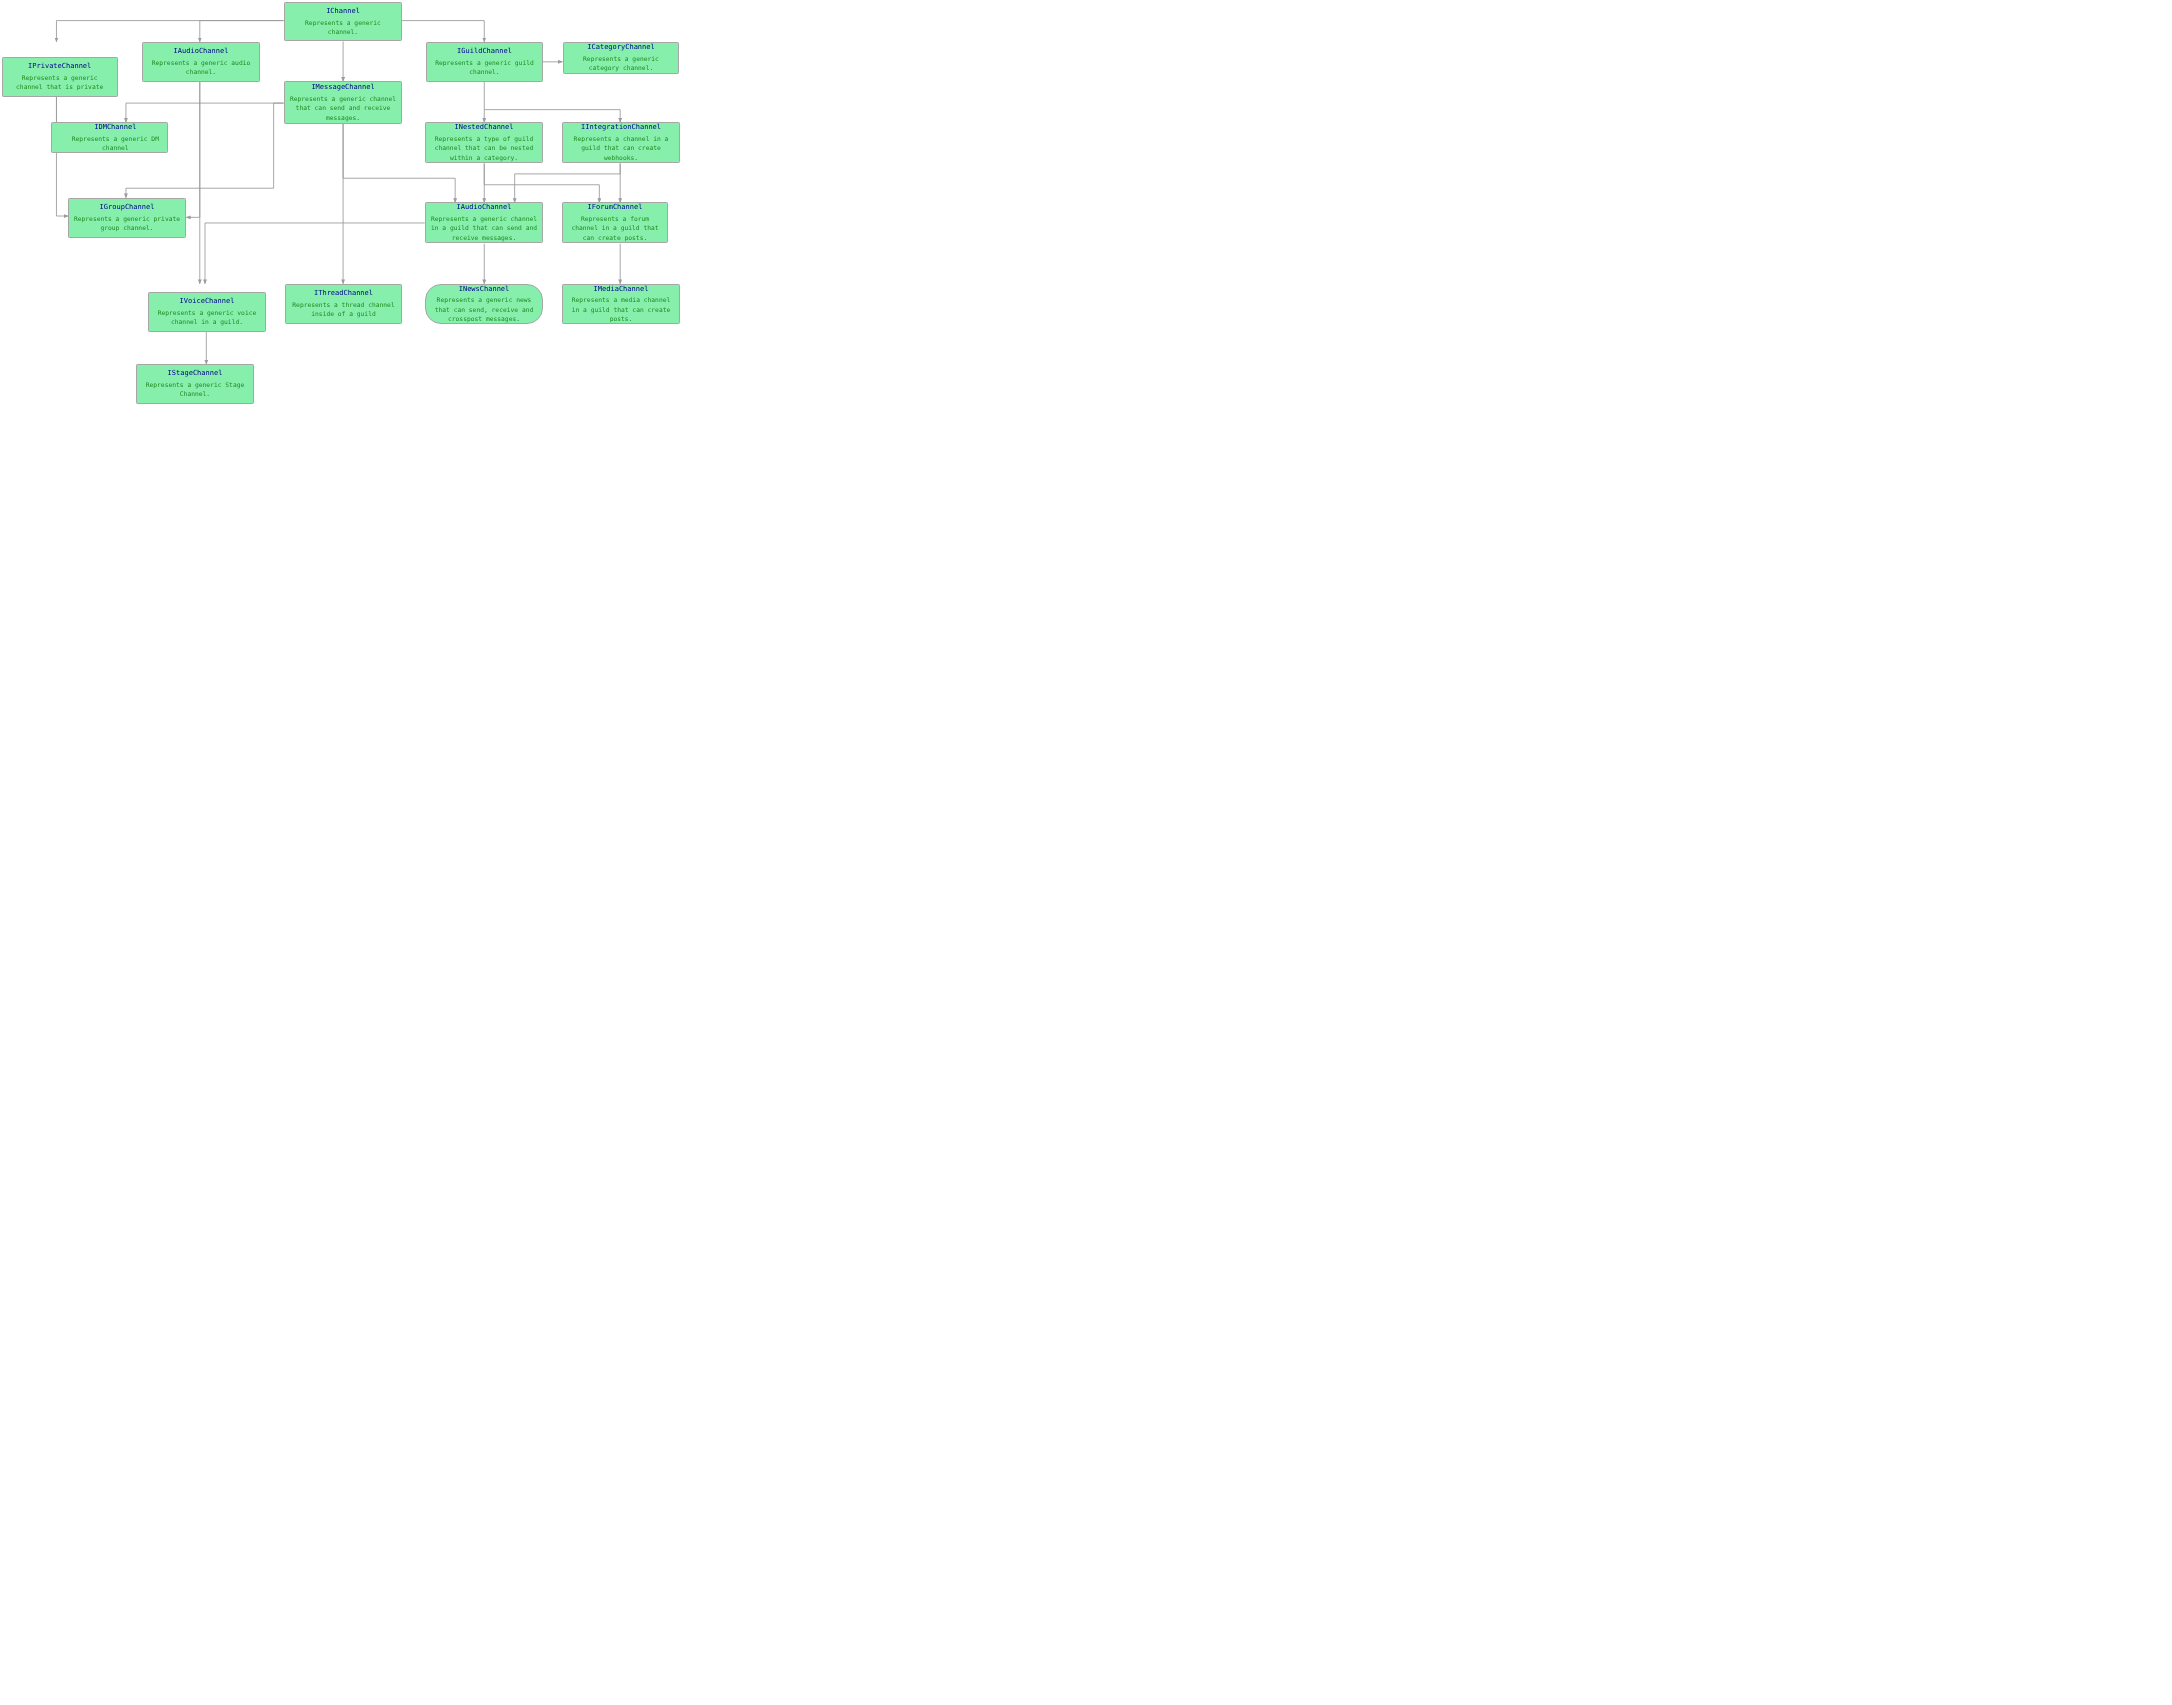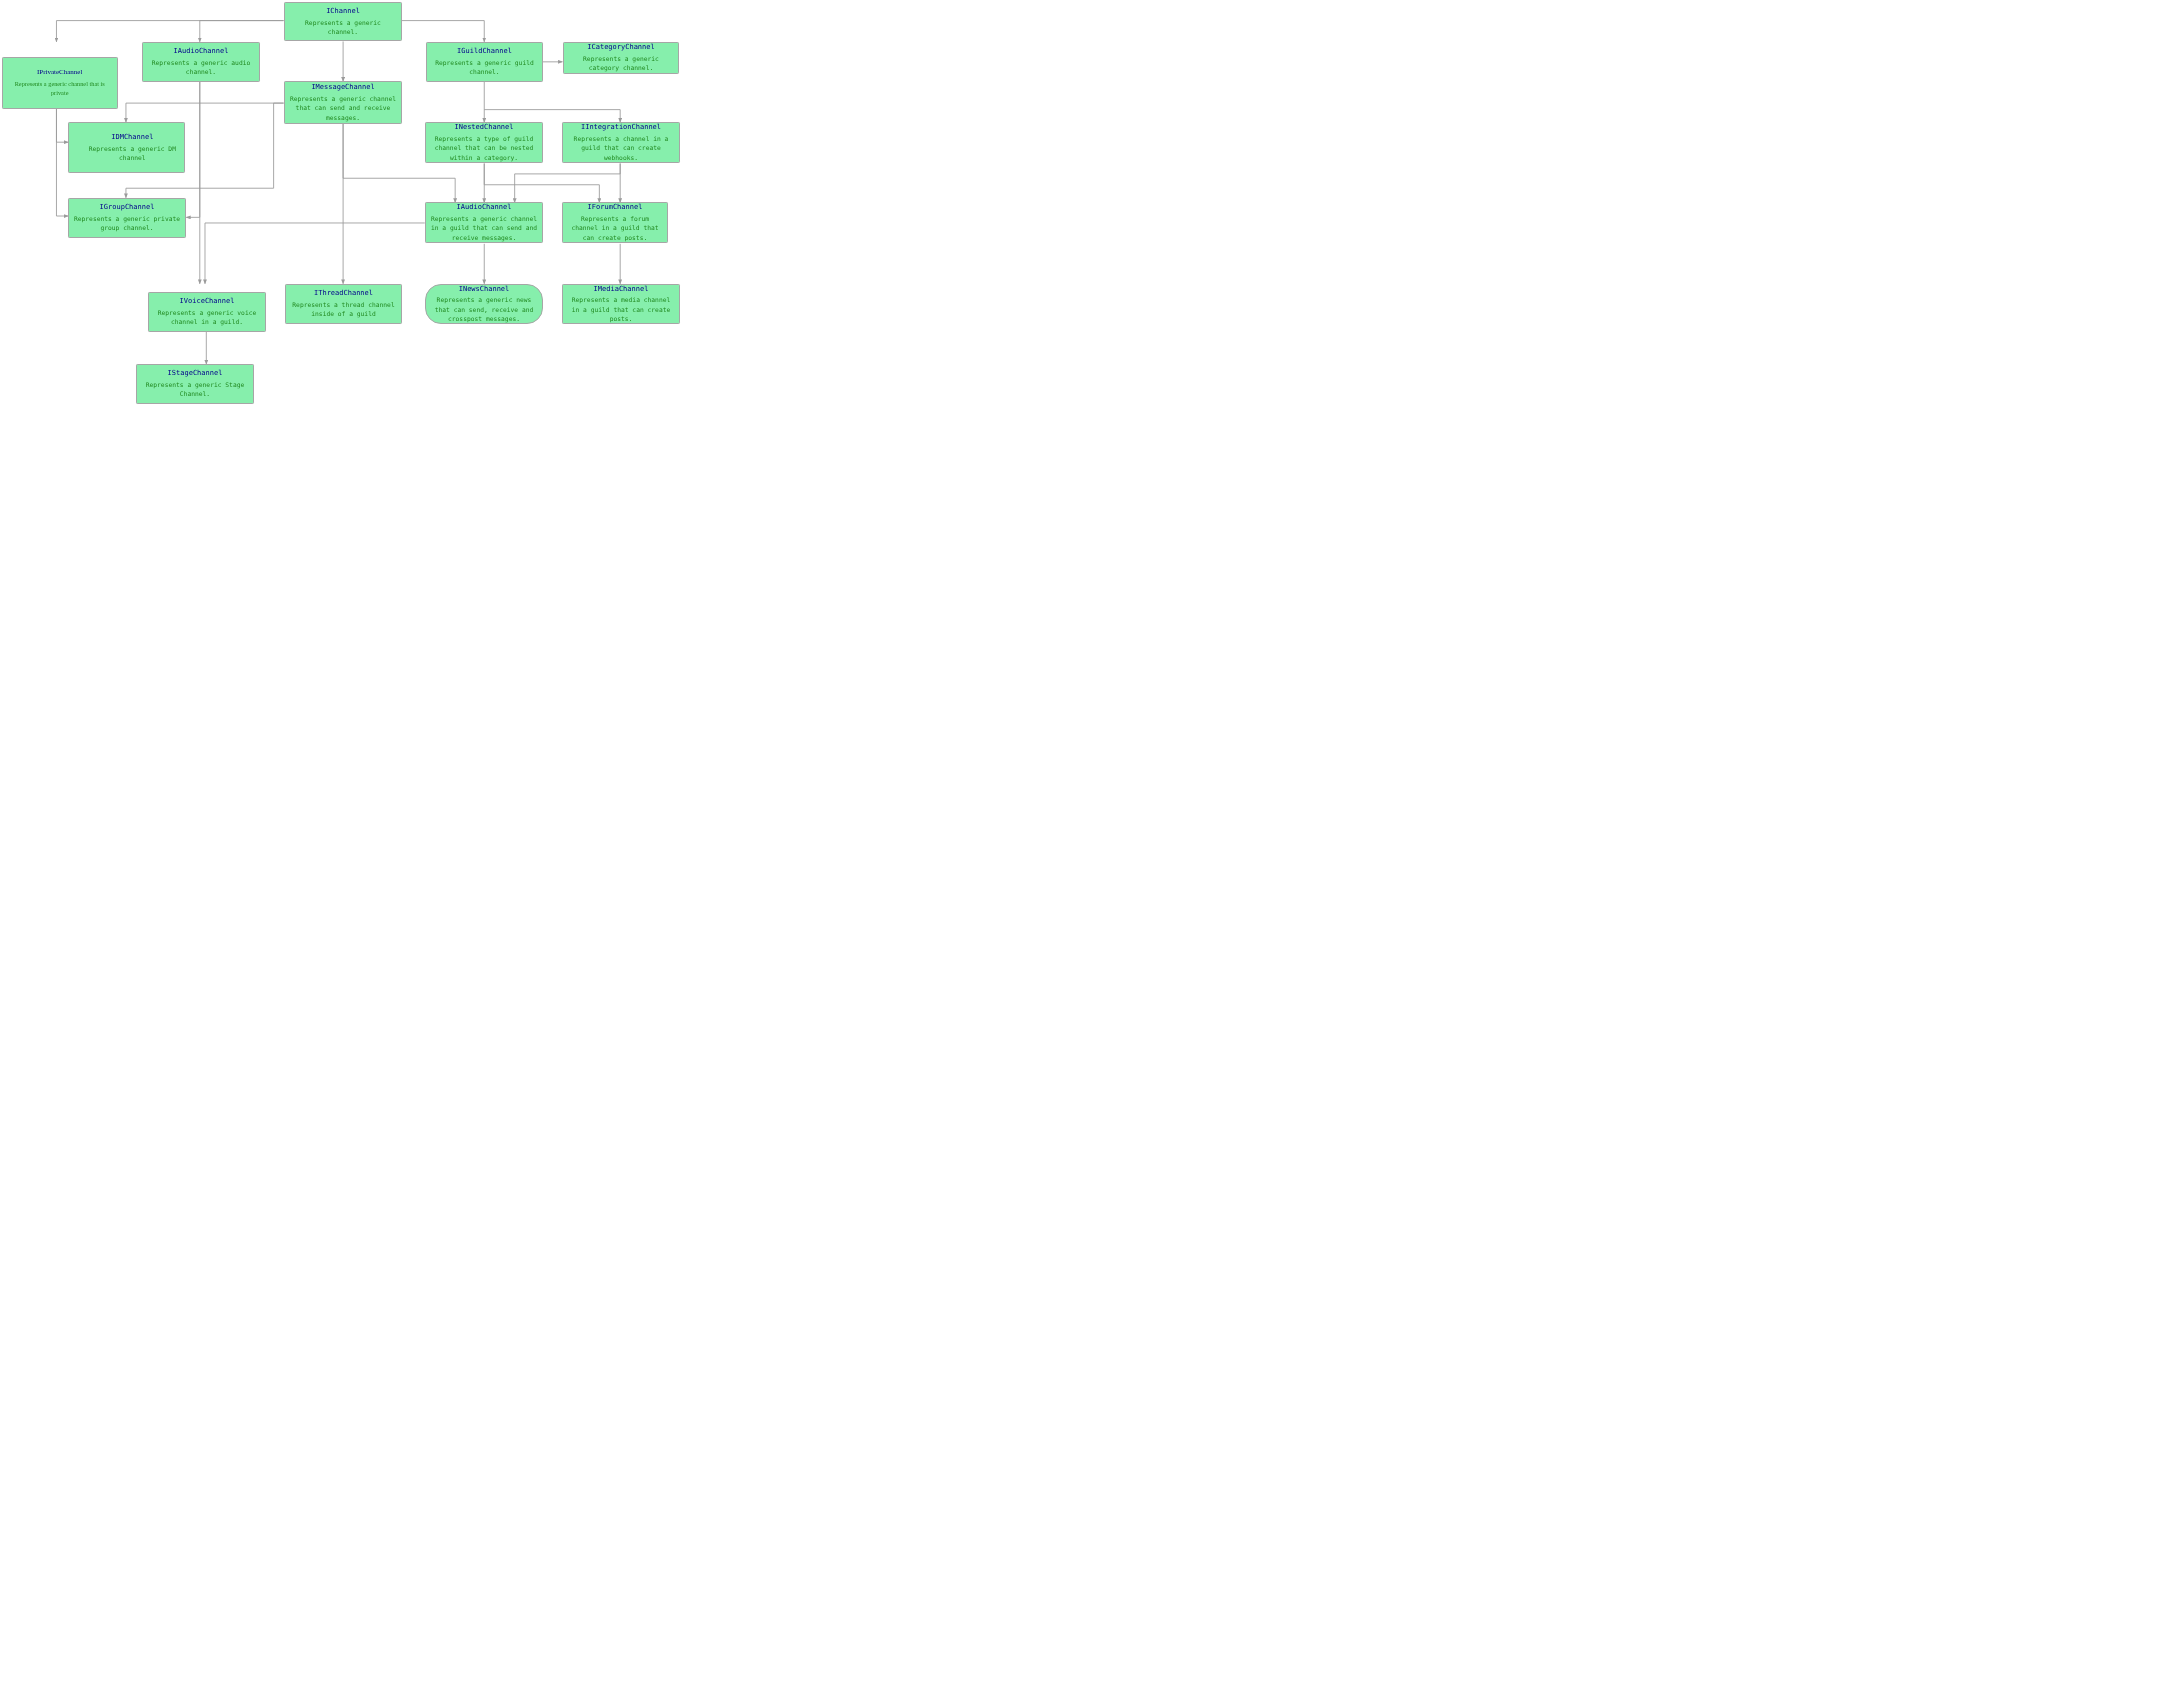--- a/index.html
+++ b/index.html
@@ -87,41 +87,41 @@
         <polyline points="1115,561 1115,653" class="edge" marker-end="url(#arrow)"></polyline>
         <polyline points="1428,561 1428,653" class="edge" marker-end="url(#arrow)"></polyline>
         <polyline points="475,746 475,838" class="edge" marker-end="url(#arrow)"></polyline>
       </g>
   </svg>
   <div id="nodes">
       <div class="node" style="left: 284px; top: 2.2px; width: 118px; height: 39px;">
     <div class="title">IChannel</div>
     <div class="desc">Represents a generic channel.</div>
   </div>
-      <div class="node" style="left: 1.7px; top: 57px; width: 116px; height: 52px; font-family: Liberation Serif, serif;">
+      <div class="node" style="left: 1.7px; top: 57px; width: 116px; height: 40px;">
     <div class="title">IPrivateChannel</div>
     <div class="desc">Represents a generic channel that is private</div>
   </div>
       <div class="node" style="left: 142px; top: 42px; width: 118px; height: 40px;">
     <div class="title">IAudioChannel</div>
     <div class="desc">Represents a generic audio channel.</div>
   </div>
       <div class="node" style="left: 426px; top: 42px; width: 117px; height: 40px;">
     <div class="title">IGuildChannel</div>
     <div class="desc">Represents a generic guild channel.</div>
   </div>
       <div class="node" style="left: 563px; top: 42px; width: 116px; height: 32px;">
     <div class="title">ICategoryChannel</div>
     <div class="desc">Represents a generic category channel.</div>
   </div>
       <div class="node" style="left: 284px; top: 81px; width: 118px; height: 43px;">
     <div class="title">IMessageChannel</div>
     <div class="desc">Represents a generic channel that can send and receive messages.</div>
   </div>
-      <div class="node" style="left: 68px; top: 122px; width: 117px; height: 51px; padding-left: 16px;">
+      <div class="node" style="left: 51px; top: 122px; width: 117px; height: 31px; padding-left: 16px;">
     <div class="title">IDMChannel</div>
     <div class="desc">Represents a generic DM channel</div>
   </div>
       <div class="node" style="left: 425px; top: 122px; width: 118px; height: 41px;">
     <div class="title">INestedChannel</div>
     <div class="desc">Represents a type of guild channel that can be nested within a category.</div>
   </div>
       <div class="node" style="left: 562px; top: 122px; width: 118px; height: 41px;">
     <div class="title">IIntegrationChannel</div>
     <div class="desc">Represents a channel in a guild that can create webhooks.</div>

